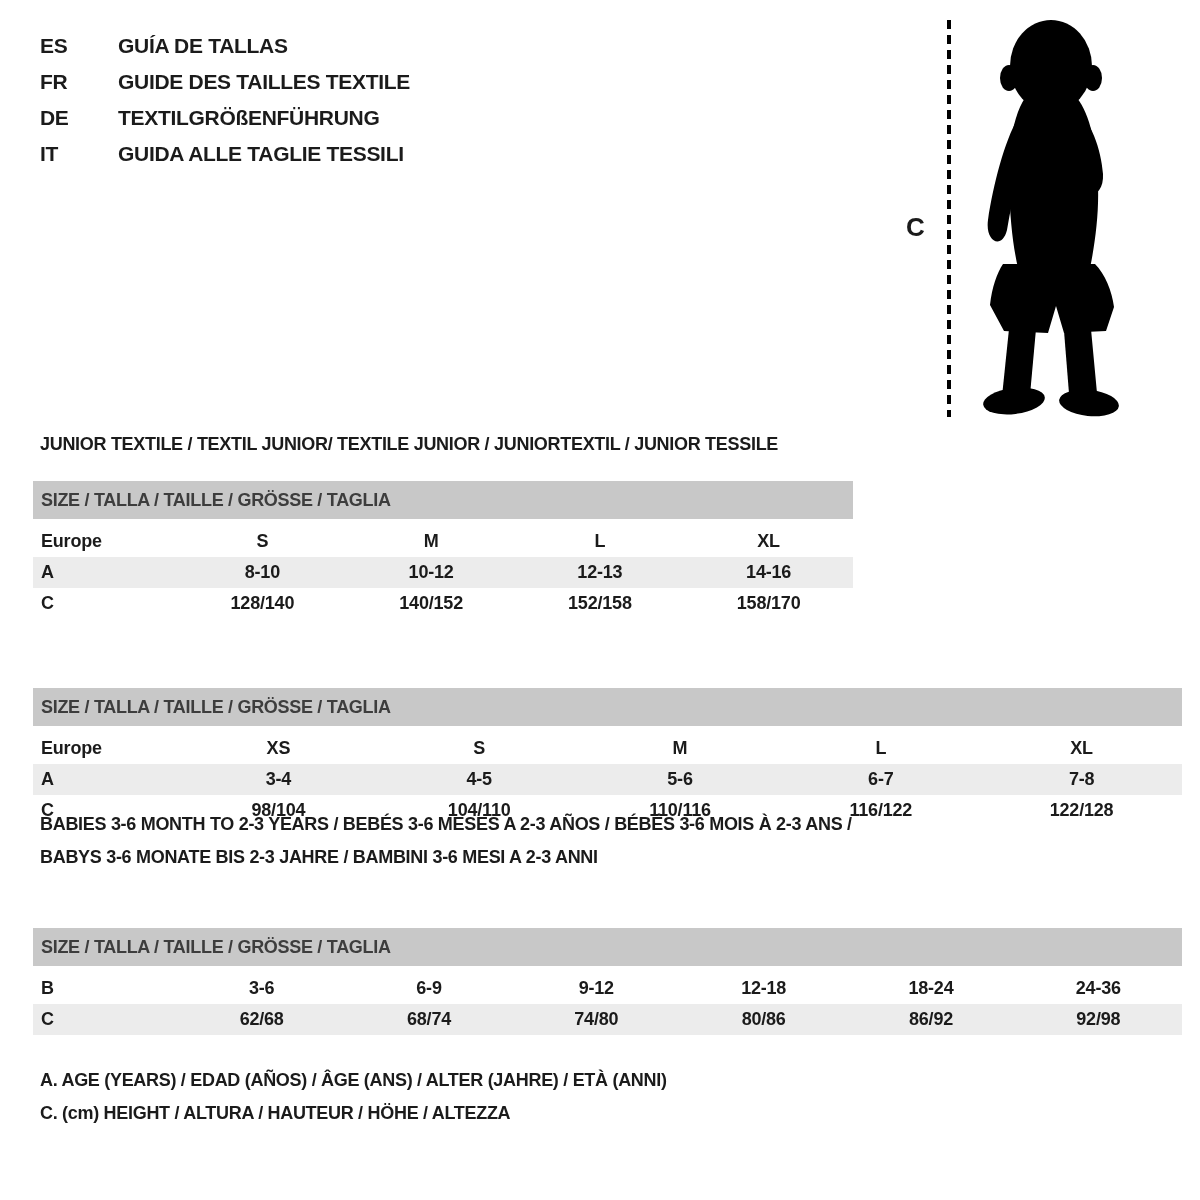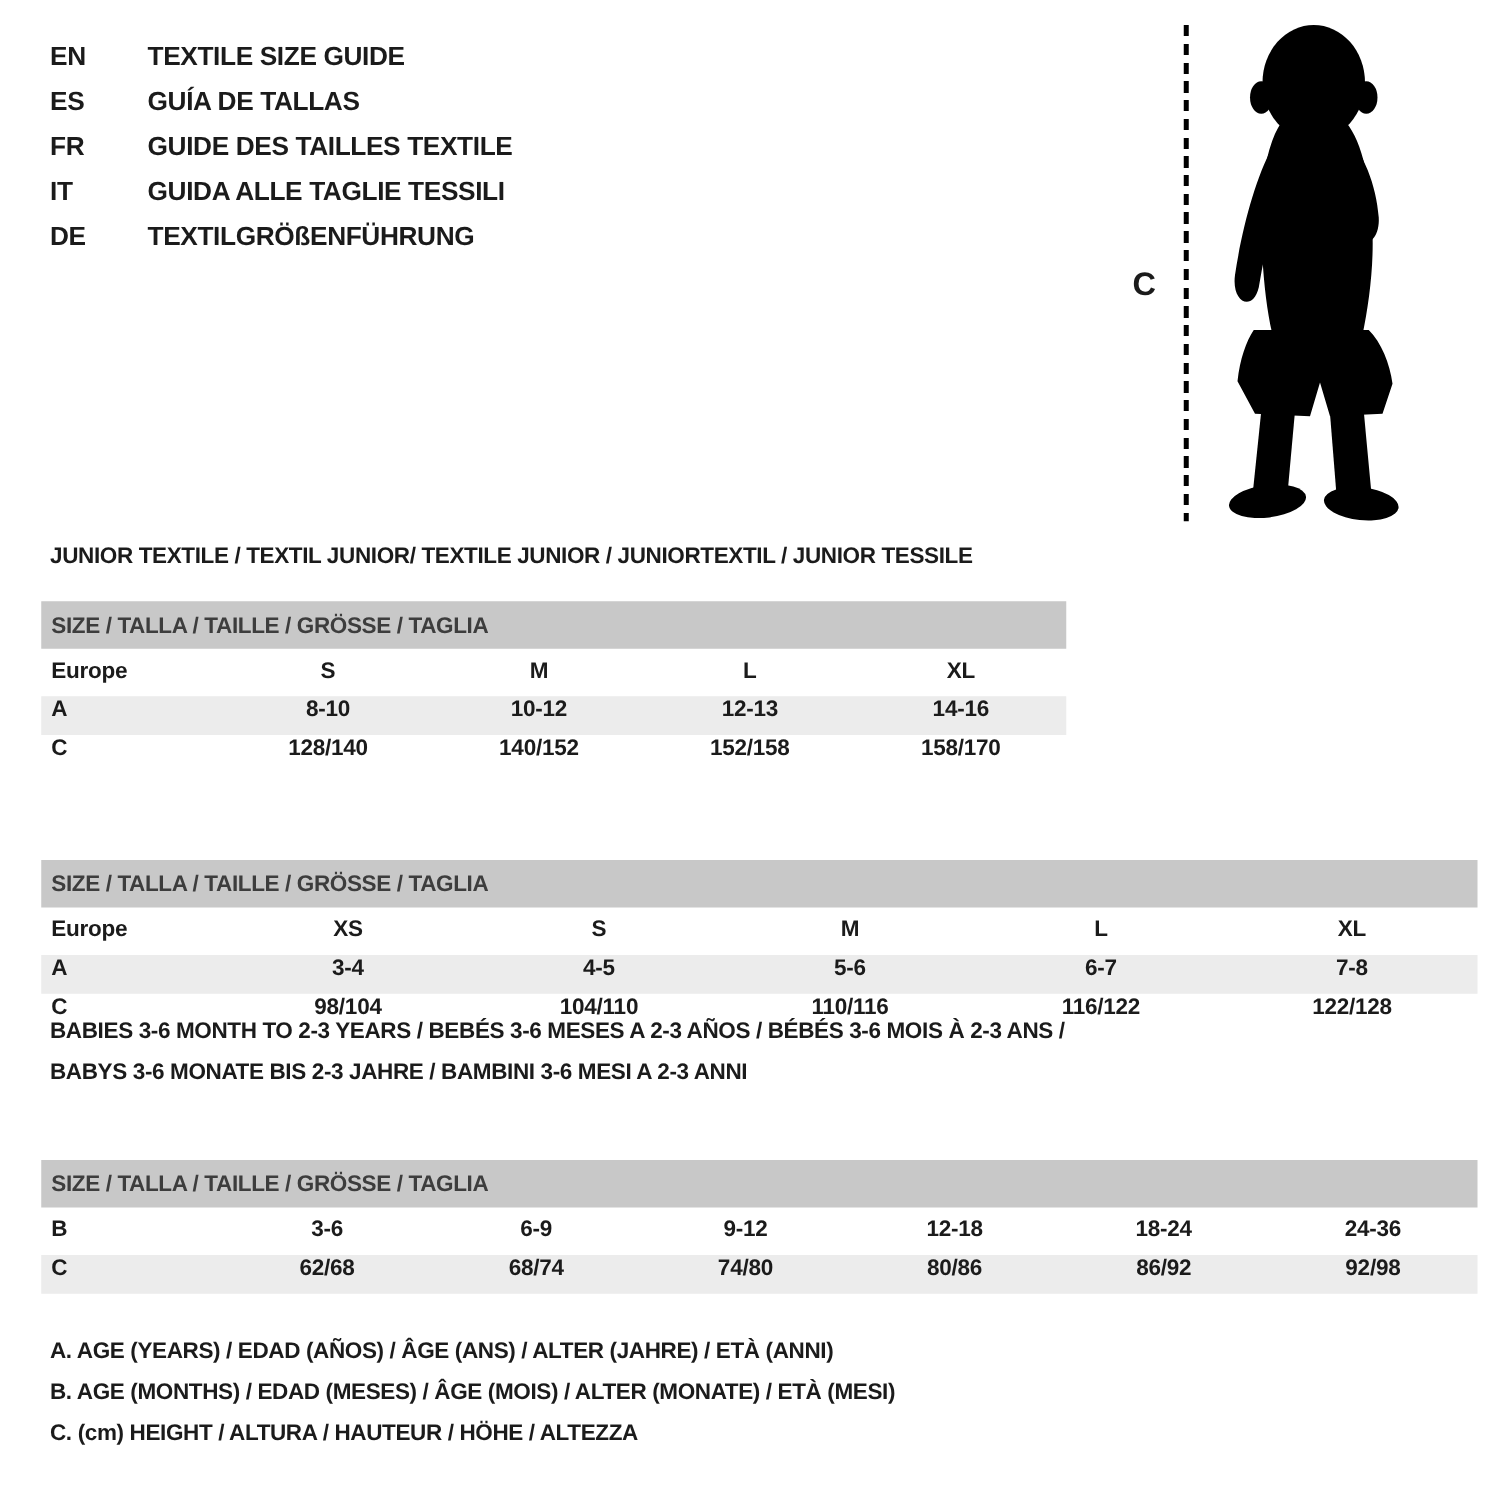--- a/index.html
+++ b/index.html
@@ -32,54 +32,50 @@
   
   .size-table { position:absolute; left:33px; }
   #junior-table { top:481px; width:820px; }
   #children-table { top:688px; width:1149px; }
   #babies-table { top:928px; width:1149px; }
   .t-header {
     height:38px; background:#c8c8c8; color:#3d3d3d; display:flex; align-items:center;
     padding-left:8px; box-sizing:border-box; font-size:18px; font-weight:700;
     letter-spacing:-0.3px; margin-bottom:7px;
   }
-  .t-row { height:31px; display:flex; align-items:flex-start; font-size:18px; font-weight:700; letter-spacing:-0.2px; }
+  .t-row { height:31px; display:flex; align-items:center; font-size:18px; font-weight:700; letter-spacing:-0.2px; }
   .t-row.alt { background:#ececec; }
   .cell-label { width:145px; padding-left:8px; box-sizing:border-box; }
   .cell { flex:1; text-align:center; }
 
   
   .legend { position:absolute; left:40px; top:1064px; }
   .legend-line { font-size:18px; font-weight:700; letter-spacing:-0.3px; line-height:33px; white-space:nowrap; }
 </style>
 </head>
 <body>
 
 <div class="canvas">
 
   <div class="lang-list">
     <div class="lang-row">
-      <span class="lang-code">EN</span>
-      <span class="lang-title">TEXTILE SIZE GUIDE</span>
-    </div>
-    <div class="lang-row">
       <span class="lang-code">ES</span>
       <span class="lang-title">GUÍA DE TALLAS</span>
     </div>
     <div class="lang-row">
       <span class="lang-code">FR</span>
       <span class="lang-title">GUIDE DES TAILLES TEXTILE</span>
     </div>
     <div class="lang-row">
+      <span class="lang-code">DE</span>
+      <span class="lang-title">TEXTILGRÖßENFÜHRUNG</span>
+    </div>
+    <div class="lang-row">
       <span class="lang-code">IT</span>
       <span class="lang-title">GUIDA ALLE TAGLIE TESSILI</span>
-    </div>
-    <div class="lang-row">
-      <span class="lang-code">DE</span>
-      <span class="lang-title">TEXTILGRÖßENFÜHRUNG</span>
     </div>
   </div>
 
   <div class="measure-line"></div>
   <div class="measure-label">C</div>
   <svg class="baby" viewBox="0 0 174 404" aria-hidden="true">
     <g fill="#000000">
       <ellipse cx="88" cy="52" rx="41" ry="46"></ellipse>
       <ellipse cx="46" cy="64" rx="9" ry="13"></ellipse>
       <ellipse cx="130" cy="64" rx="9" ry="13"></ellipse>
@@ -175,17 +171,16 @@
       <div class="cell">68/74</div>
       <div class="cell">74/80</div>
       <div class="cell">80/86</div>
       <div class="cell">86/92</div>
       <div class="cell">92/98</div>
     </div>
   </div>
 
   <div class="legend">
     <div class="legend-line">A. AGE (YEARS) / EDAD (AÑOS) / ÂGE (ANS) / ALTER (JAHRE) / ETÀ (ANNI)</div>
-    <div class="legend-line">B. AGE (MONTHS) / EDAD (MESES) / ÂGE (MOIS) / ALTER (MONATE) / ETÀ (MESI)</div>
     <div class="legend-line">C. (cm) HEIGHT / ALTURA / HAUTEUR / HÖHE / ALTEZZA</div>
   </div>
 
 </div>
 
 </body></html>

